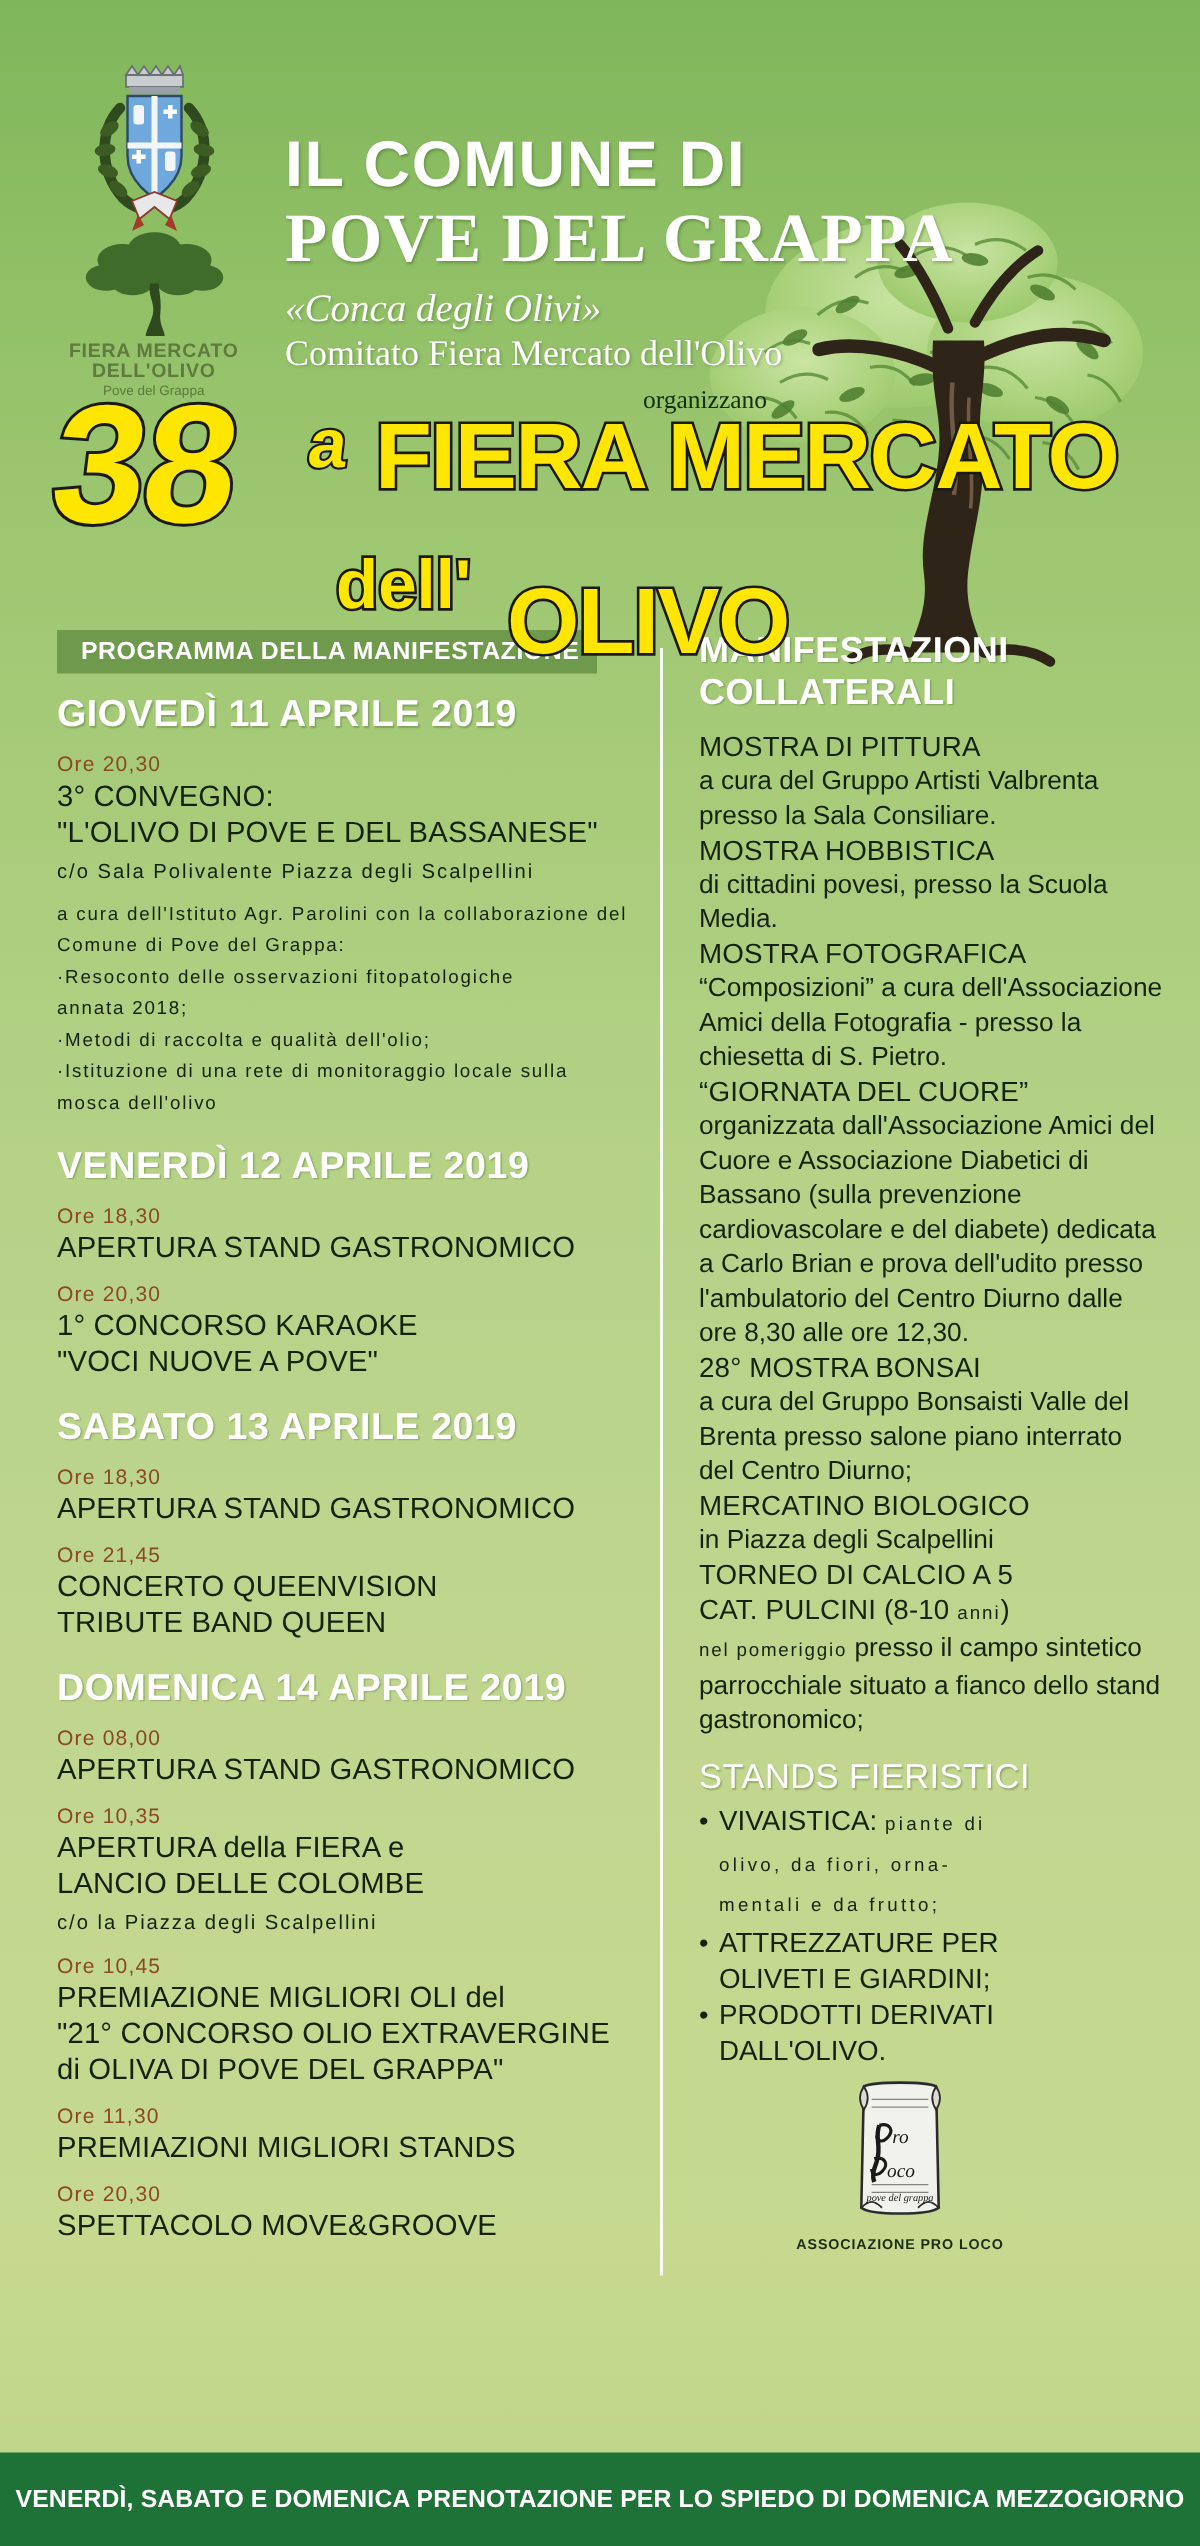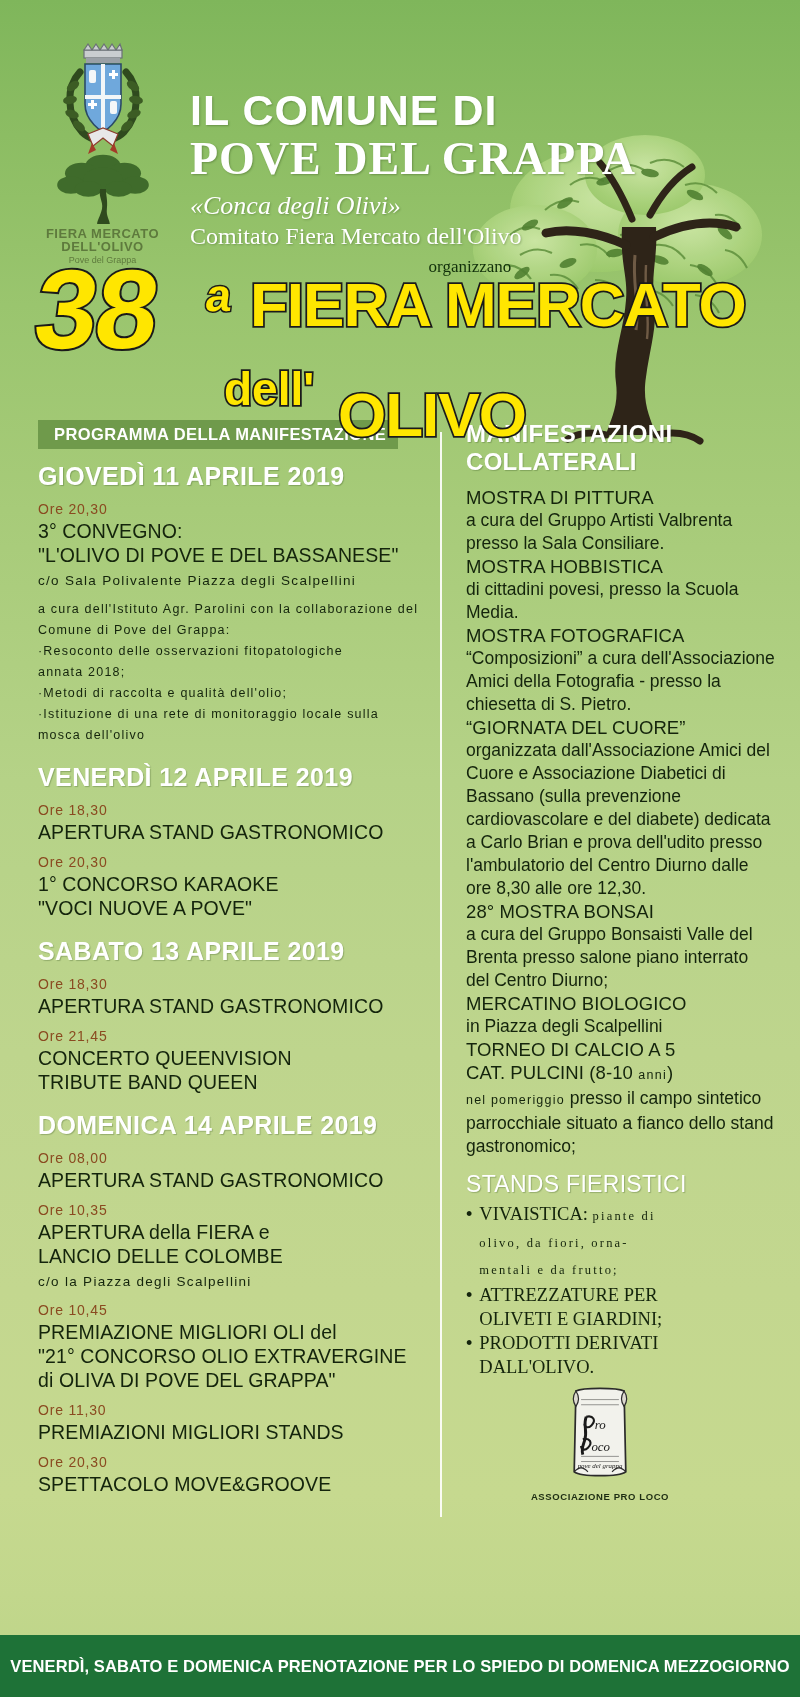--- a/index.html
+++ b/index.html
@@ -300,21 +300,21 @@
     text-shadow: 1px 1px 1px rgba(40,70,20,.28);
   }
   .bullet {
     color: #14240c;
     font-size: 18.5px;
     line-height: 24px;
     display: flex;
     gap: 7px;
   }
   .bullet .dot { font-size: 18px; line-height: 24px; }
-  .bullet .txt { flex: 1; font-family: Liberation Serif, serif; }
+  .bullet .txt { flex: 1; }
   .bullet .tiny {
     font-size: 12.5px;
     letter-spacing: 2.2px;
     line-height: 26px;
   }
 
   
   .proloco {
     position: absolute;
     left: 520px; top: 1382px;

